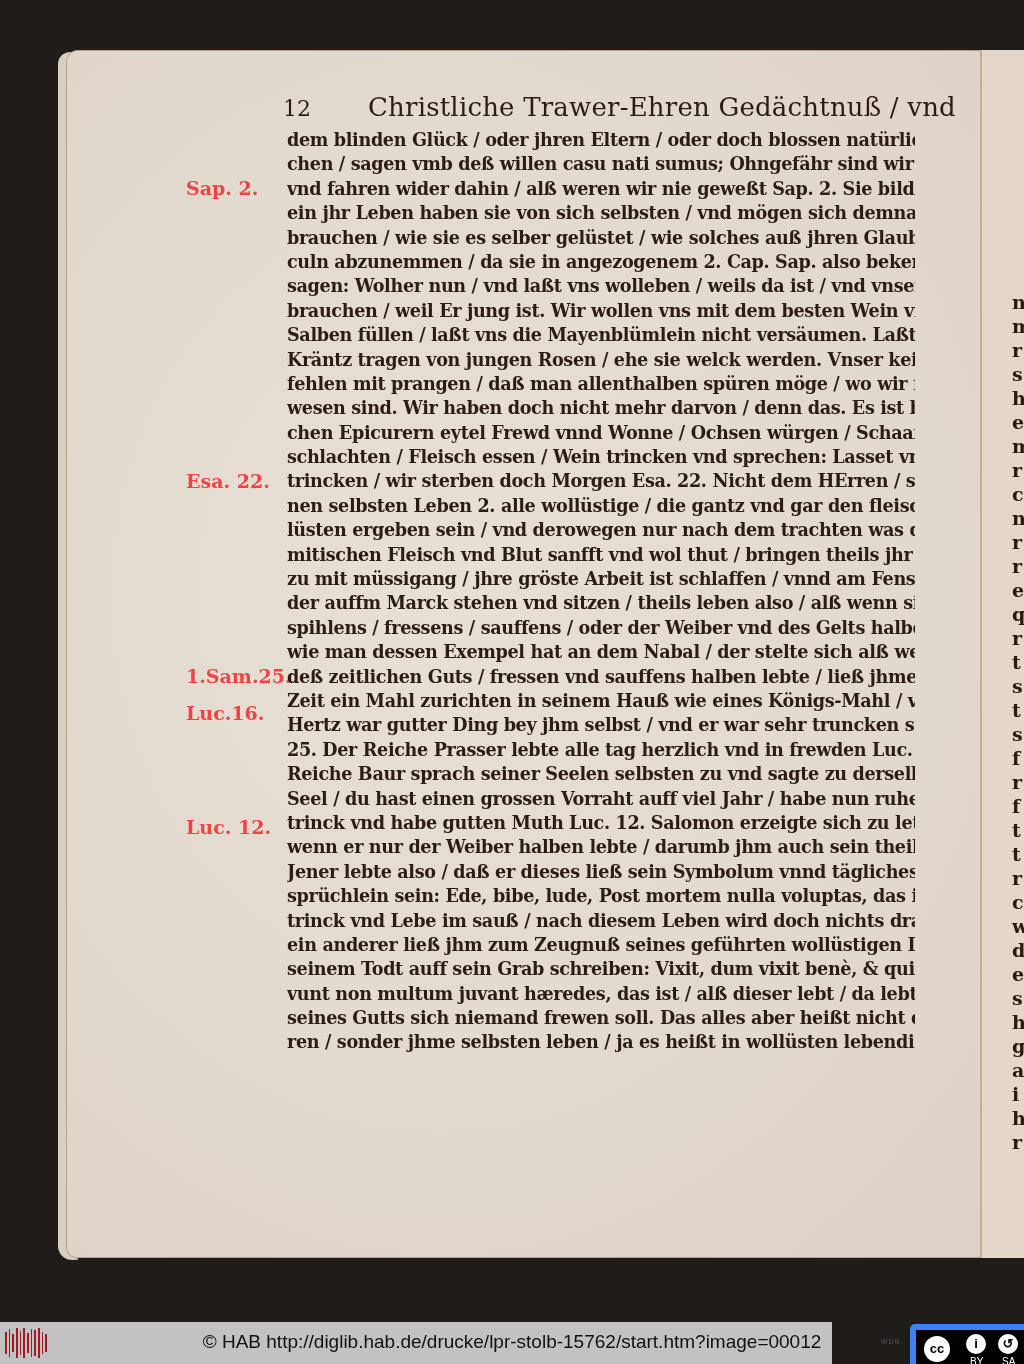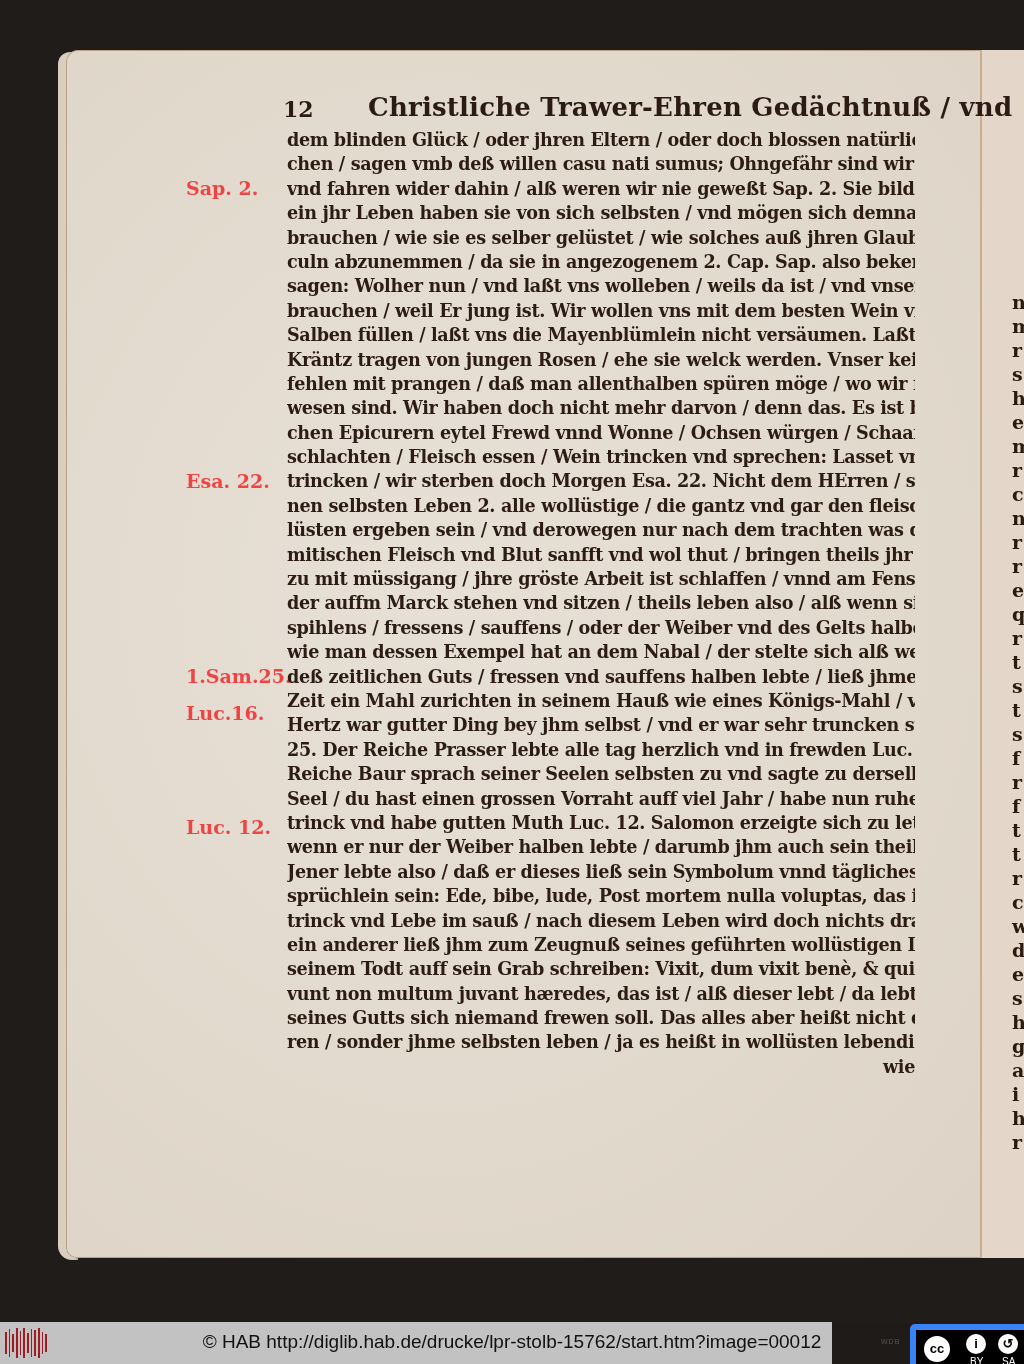--- a/index.html
+++ b/index.html
@@ -4,22 +4,22 @@
 <style>
   html, body { margin:0; padding:0; }
   body { width:1024px; height:1364px; background:#1e1b19; position:relative; overflow:hidden; font-family:"DejaVu Serif", serif; }
   .scan { position:absolute; left:0; top:0; width:1024px; height:1322px; background:#1f1c1a; }
   .page-edge { position:absolute; left:58px; top:52px; width:20px; height:1208px; background:#d9cfc0; border-radius:12px 0 0 14px; box-shadow: inset -2px 0 2px rgba(120,80,40,.35); }
   .page { position:absolute; left:66px; top:50px; width:935px; height:1208px; background:#e3dbd0; border-radius:12px 2px 2px 10px;
           background-image: radial-gradient(ellipse at 40% 45%, #e7e0d6 0%, #e2d9cd 60%, #dcd2c5 100%);
           box-shadow: 0 0 0 1px #b99f84 inset; }
   .gutter { position:absolute; left:980px; top:50px; width:44px; height:1208px; background:#e4d6c8; border-left:2px solid #c9ad90; }
   .gutter-text { position:absolute; left:1012px; top:290px; width:12px; font-family:"DejaVu Serif", serif; font-weight:bold; font-size:19px; color:#2a1a12; line-height:24px; word-break:break-all; }
-  .page-no { position:absolute; left:283px; top:96px; font-size:22px; font-weight:bold; color:#2b1b14;text-align:right; }
-  .running-head { position:absolute; left:368px; top:92px; font-size:26px; font-weight:bold; color:#2b1b14; letter-spacing:0.2px; white-space:nowrap; }
+  .page-no { position:absolute; left:283px; top:96px; font-size:22px; font-weight:normal; color:#2b1b14;text-align:right; }
+  .running-head { position:absolute; left:368px; top:92px; font-size:26px; font-weight:normal; color:#2b1b14; letter-spacing:0.2px; white-space:nowrap; }
   .margin-note { position:absolute; left:186px; width:100px; font-size:19px; font-weight:bold; color:#ef4444; white-space:nowrap; }
   .body-lines { position:absolute; left:287px; top:128px; width:628px; }
   .line { height:24.4px; line-height:24.4px; font-size:17.6px; font-weight:bold; color:#2c1c14; white-space:nowrap; text-align:justify; text-align-last:justify; overflow:hidden; letter-spacing:-0.35px; }
   .line.last { text-align-last:right; }
   .footer { position:absolute; left:0; top:1322px; width:832px; height:42px; background:#c2c2c2; }
   .logo { position:absolute; left:5px; top:5px; width:42px; height:32px; display:flex; gap:2px; align-items:center; }
   .logo span { display:block; width:2px; background:#a01c24; }
   .credit { position:absolute; left:0; width:1024px; top:9px; text-align:center; font-family:"Liberation Sans", sans-serif; font-size:19px; color:#111; }
   .wdb { position:absolute; left:881px; top:16px; font-family:"Liberation Sans", sans-serif; font-size:7px; color:#555; letter-spacing:1px; }
   .cc { position:absolute; left:910px; top:2px; width:112px; height:38px; background:#000; border-radius:5px; border:6px solid #3b82f6; }
@@ -79,21 +79,20 @@
     <div class="line">trinck vnd habe gutten Muth Luc. 12. Salomon erzeigte sich zu letzt also / alß</div>
     <div class="line">wenn er nur der Weiber halben lebte / darumb jhm auch sein theil worden.</div>
     <div class="line">Jener lebte also / daß er dieses ließ sein Symbolum vnnd tägliches Reim-</div>
     <div class="line">sprüchlein sein: Ede, bibe, lude, Post mortem nulla voluptas, das ist / iß /</div>
     <div class="line">trinck vnd Lebe im sauß / nach diesem Leben wird doch nichts drauß. Vnd</div>
     <div class="line">ein anderer ließ jhm zum Zeugnuß seines geführten wollüstigen Lebens / nach</div>
     <div class="line">seinem Todt auff sein Grab schreiben: Vixit, dum vixit benè, &amp; qui ita vi-</div>
     <div class="line">vunt non multum juvant hæredes, das ist / alß dieser lebt / da lebt er wol /</div>
     <div class="line">seines Gutts sich niemand frewen soll. Das alles aber heißt nicht dem Her-</div>
     <div class="line">ren / sonder jhme selbsten leben / ja es heißt in wollüsten lebendig Todt sein /</div>
-    <div class="line last">wie</div>
   </div>
 
 <div class="footer">
   <div class="logo">
     <span style="height:22px"></span>
       <span style="height:28px"></span>
       <span style="height:18px"></span>
       <span style="height:30px"></span>
       <span style="height:24px"></span>
       <span style="height:30px"></span>

